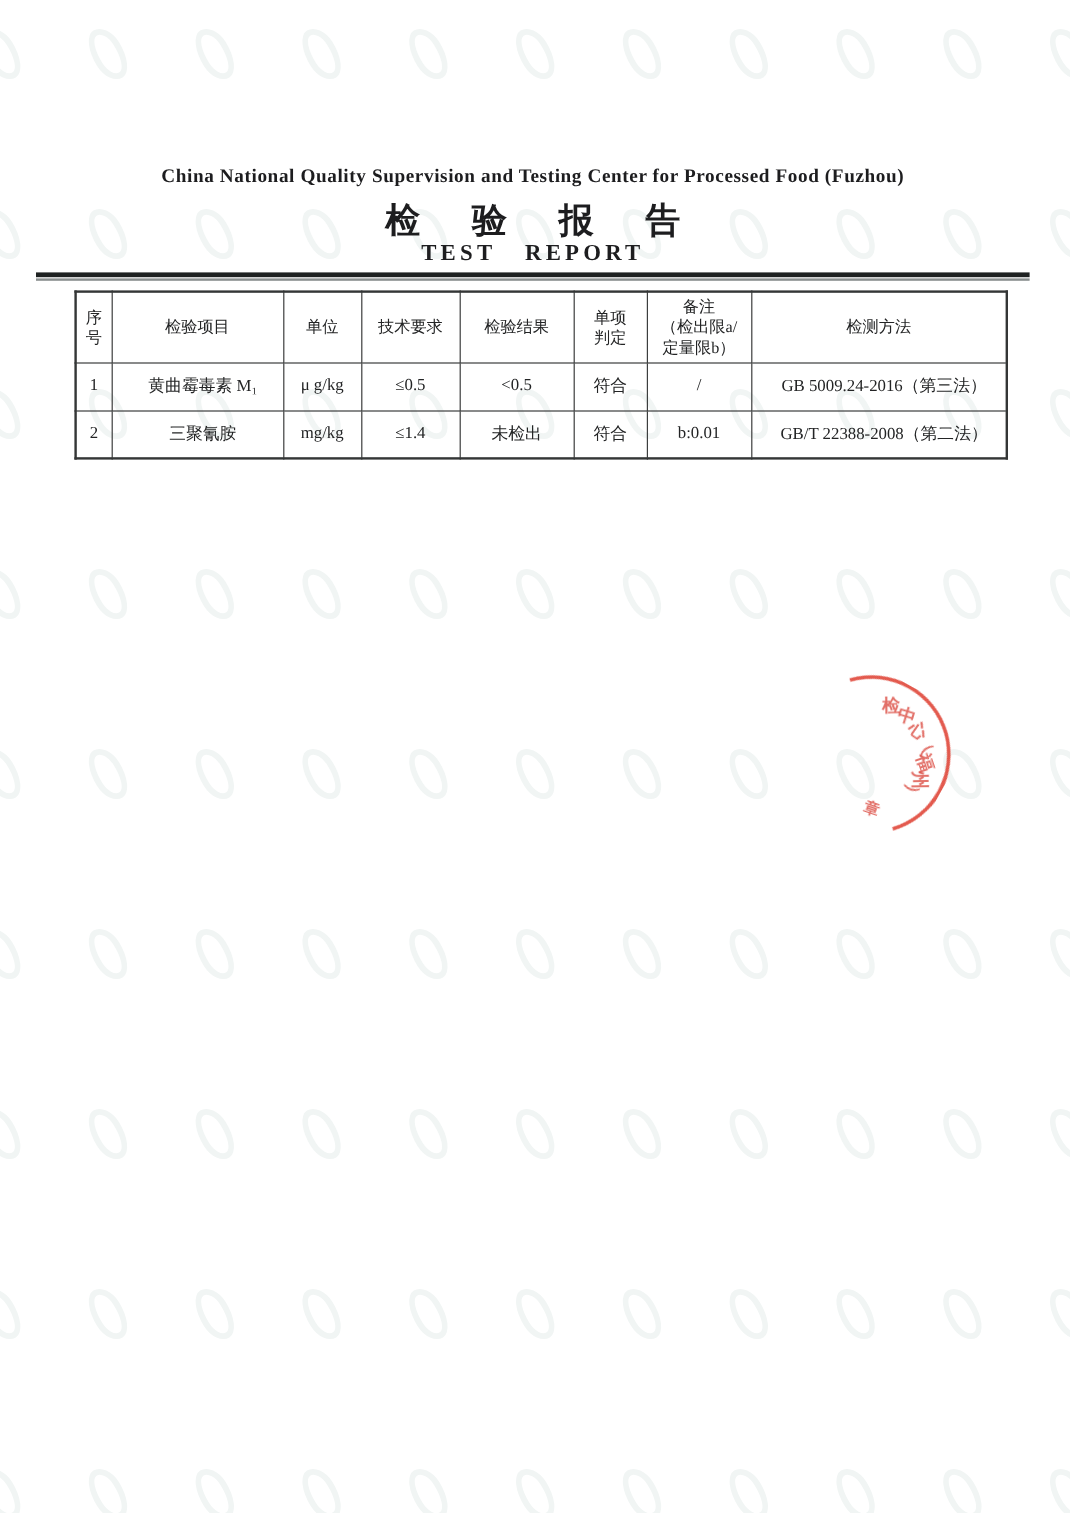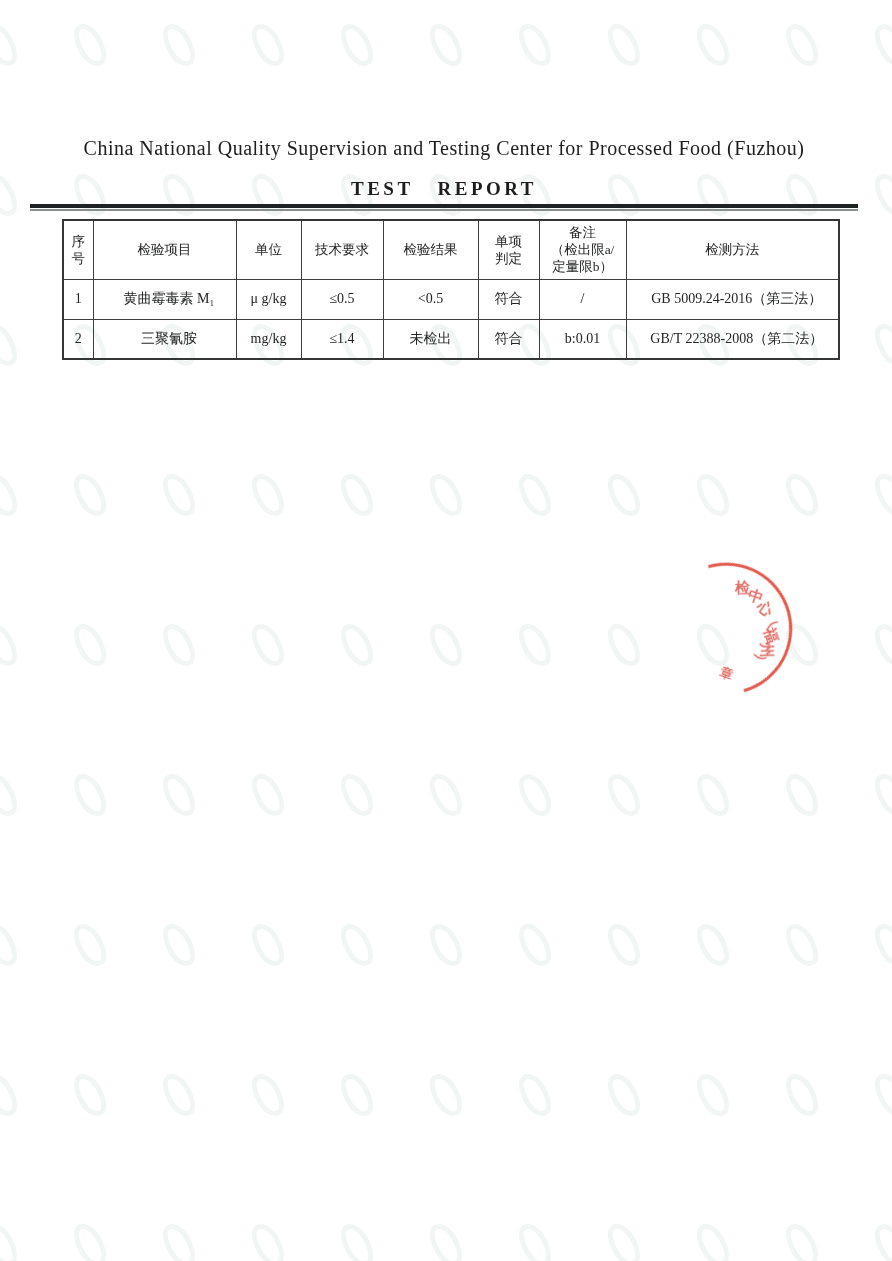--- a/index.html
+++ b/index.html
@@ -22,30 +22,30 @@
 
   .content { position:absolute; left:30px; top:0; width:828px; }
 
   
   .hdr { text-align:center; margin-top:138px; }
   .org-cn {
     font-size:28px; font-weight:bold; letter-spacing:1px;
     line-height:34px; white-space:nowrap;
   }
   .org-en {
-    font-size:20px; font-weight:normal; letter-spacing:0.5px;
+    font-size:16px; font-weight:bold; letter-spacing:0.5px;
     margin-top:4px; line-height:20px; white-space:nowrap;
   }
   .title-cn {
     font-size:29px; font-weight:bold; word-spacing:36px;
     margin-top:9px; line-height:34px;
   }
   .title-en {
     font-size:19px; font-weight:bold; letter-spacing:3.5px; word-spacing:16px;
-    margin-top:20px; line-height:22px;
+    margin-top:0; line-height:22px;
   }
 
   
   .meta-row {
     position:relative; margin-top:5px; height:20px;
     font-size:14.5px; padding:0 0;
   }
   .meta-left  { position:absolute; left:32px; top:0; white-space:nowrap; }
   .meta-left .no-label { margin-right:10px; }
   .meta-center{ position:absolute; left:50%; transform:translateX(-54%); top:0; white-space:nowrap; }
@@ -206,20 +206,21 @@
       <div class="wm-blob" style="left: 611px; top: 1222px;"></div>
       <div class="wm-blob" style="left: 700px; top: 1222px;"></div>
       <div class="wm-blob" style="left: 789px; top: 1222px;"></div>
       <div class="wm-blob" style="left: 878px; top: 1222px;"></div>
     </div>
 
   <div class="content">
 
     <div class="hdr">
       <div class="org-en">China National Quality Supervision and Testing Center for Processed Food (Fuzhou)</div>
+      <div class="title-cn">检 验 报 告</div>
       <div class="title-en">TEST REPORT</div>
     </div>
 
 
     <div class="rule">
       <div class="rule-thick"></div>
       <div class="rule-thin"></div>
     </div>
 
     <table class="results">

